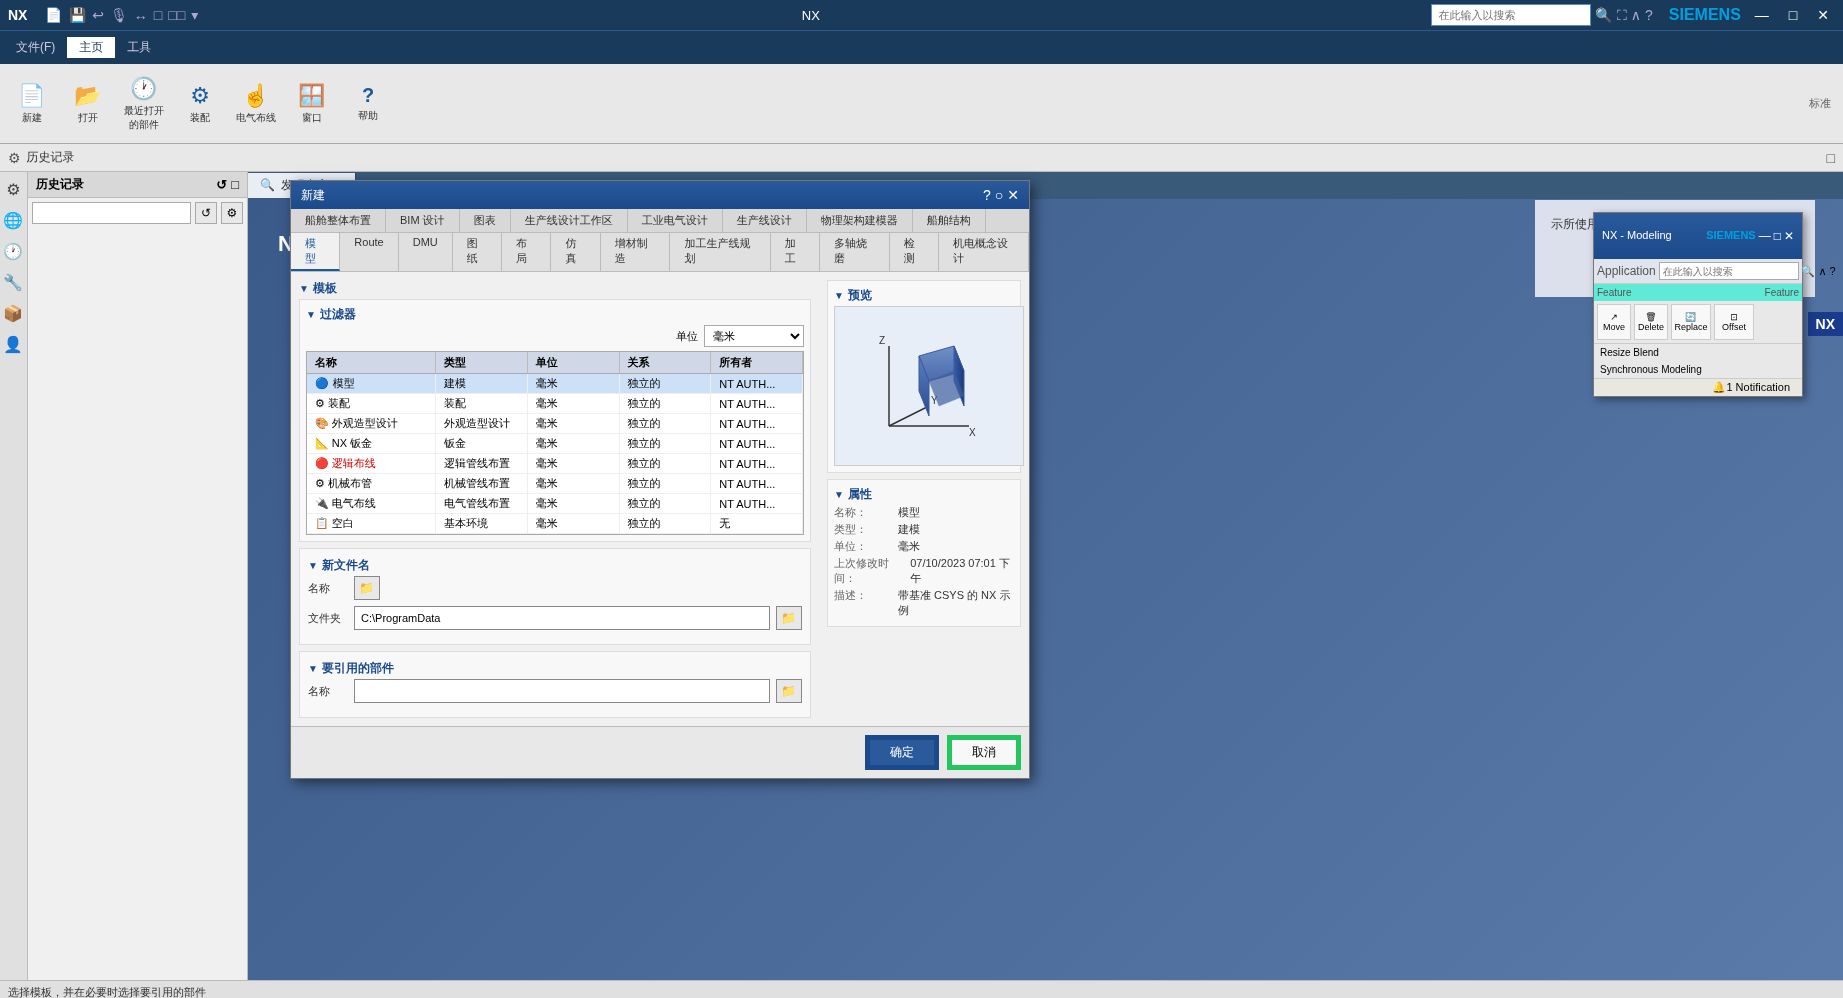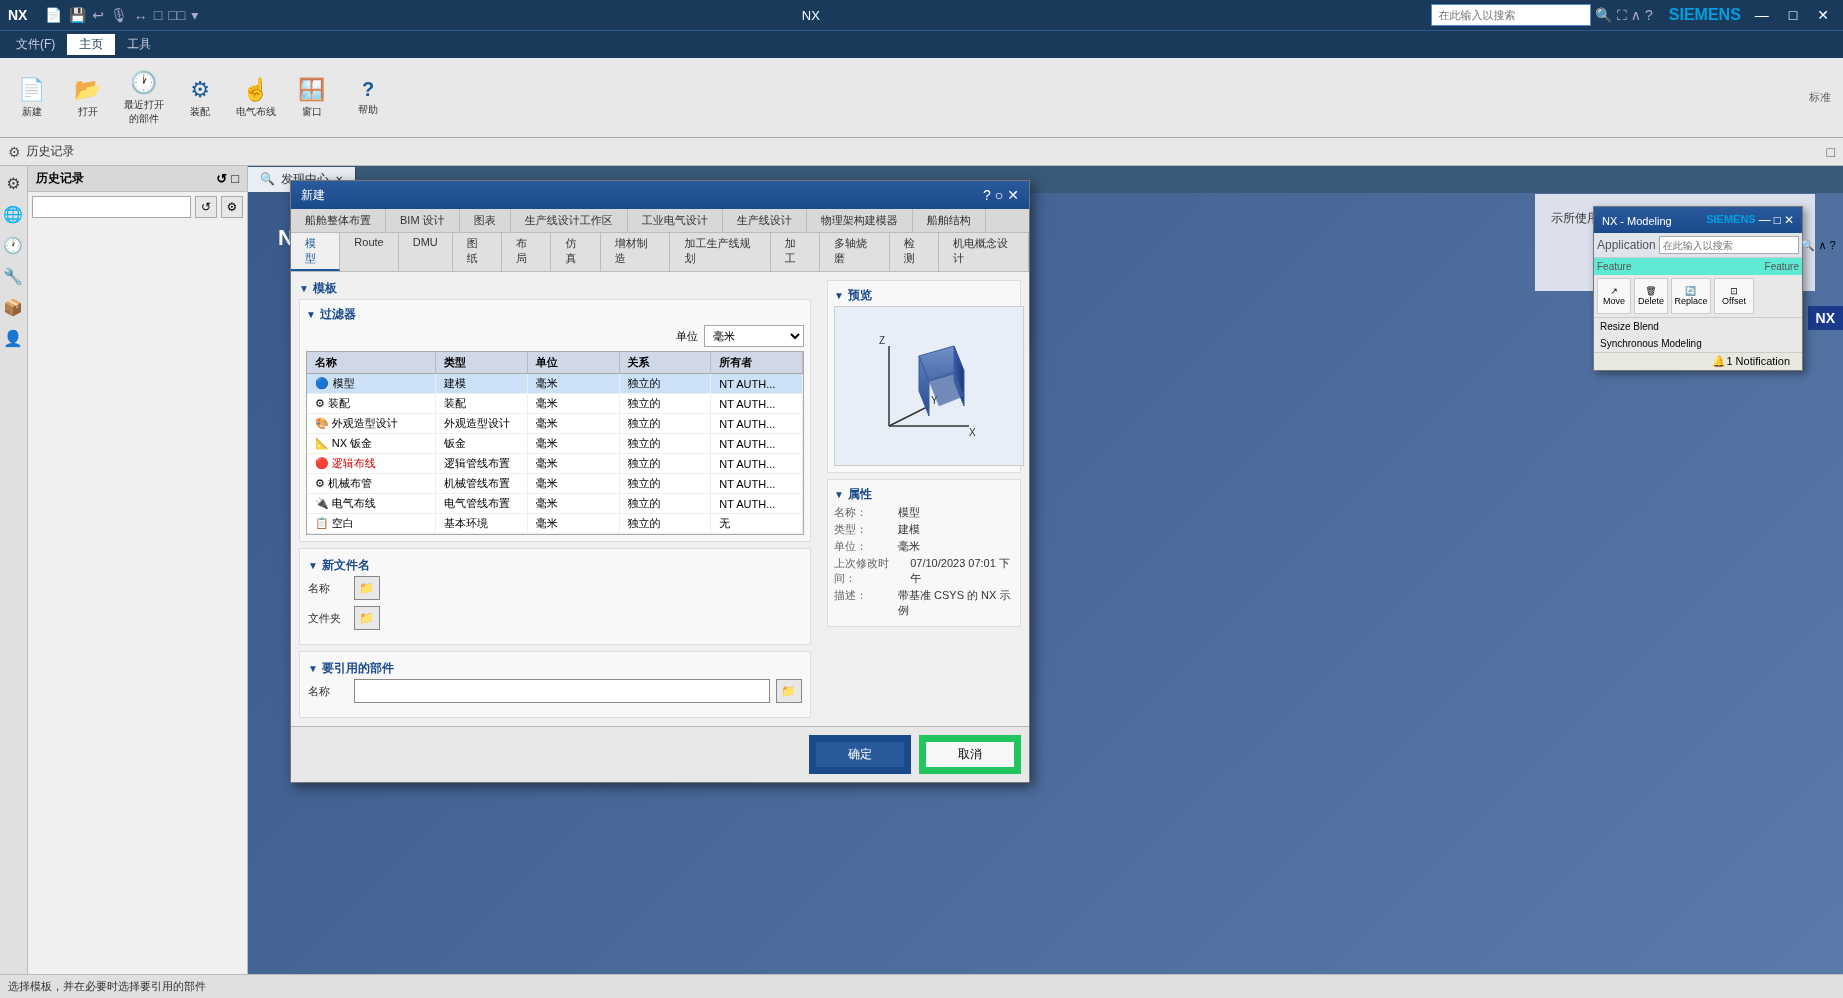--- a/index.html
+++ b/index.html
@@ -10,21 +10,21 @@
     .title-bar-left { display: flex; align-items: center; gap: 8px; }
     .title-bar-logo { color: white; font-weight: bold; font-size: 14px; margin-right: 10px; }
     .title-bar-icons { display: flex; gap: 6px; }
     .title-bar-icon { color: #aac; font-size: 14px; cursor: pointer; }
     .title-bar-center { color: white; font-size: 13px; }
     .title-bar-right { display: flex; align-items: center; gap: 8px; }
     .siemens-logo { color: #00a0e0; font-weight: bold; font-size: 16px; }
     .win-btn { color: white; cursor: pointer; font-size: 14px; padding: 0 6px; }
 
     
-    .menu-bar { display: flex; align-items: center; background: #1a3a5c; height: 28px; padding: 0 4px; border-top: 1px solid #2a5a8c; }
+    .menu-bar { display: flex; align-items: center; background: #1a3a5c; height: 34px; padding: 0 4px; border-top: 1px solid #2a5a8c; }
     .menu-item { color: #ccd; padding: 2px 12px; cursor: pointer; font-size: 12px; }
     .menu-item.active { background: #ffffff; color: #1a3a5c; }
 
     
     .toolbar { display: flex; align-items: center; background: #e8e8e8; height: 80px; padding: 4px; border-bottom: 1px solid #aaa; }
     .toolbar-btn { display: flex; flex-direction: column; align-items: center; justify-content: center; width: 56px; height: 72px; cursor: pointer; border-radius: 3px; font-size: 10px; color: #333; gap: 2px; }
     .toolbar-icon { font-size: 22px; color: #1a5a9c; }
     .toolbar-label { font-size: 10px; text-align: center; color: #333; }
 
     
@@ -113,29 +113,29 @@
     .form-row { display: flex; align-items: center; gap: 6px; margin-bottom: 6px; }
     .form-label { min-width: 40px; font-size: 11px; color: #333; }
     .form-input { flex: 1; height: 24px; border: 1px solid #888; padding: 0 6px; font-size: 11px; background: #dce8f8; }
     .form-browse-btn { width: 26px; height: 24px; border: 1px solid #888; background: #e8e8e8; cursor: pointer; display: flex; align-items: center; justify-content: center; font-size: 12px; }
 
     
     .references-section { background: #f8f8f8; border: 1px solid #ddd; padding: 8px; }
 
     
     .dialog-footer { display: flex; justify-content: flex-end; gap: 8px; padding: 8px; background: #e8e8e8; border-top: 1px solid #bbb; }
-    .dialog-btn { padding: 4px 32px; font-size: 12px; cursor: pointer; border: 7px solid #22c55e; background: #f8f8f8; }
+    .dialog-btn { padding: 4px 20px; font-size: 12px; cursor: pointer; border: 5px solid #22c55e; background: #f8f8f8; }
     .dialog-btn.primary { background: #2a5a9c; color: white; border-color: #1a4a8c; }
 
     
     .status-bar { height: 24px; background: #e0e0e0; display: flex; align-items: center; padding: 0 8px; border-top: 1px solid #bbb; font-size: 11px; color: #333; }
 
     
     .mini-window { position: absolute; top: 30px; right: 40px; width: 220px; background: #f0f0f0; border: 1px solid #777; box-shadow: 3px 3px 8px rgba(0,0,0,0.4); z-index: 50; }
-    .mini-title { background: linear-gradient(to bottom, #2a5a9c, #1a4a8c); color: white; display: flex; align-items: flex-end; justify-content: space-between; padding: 6px 8px; font-size: 11px; }
+    .mini-title { background: linear-gradient(to bottom, #2a5a9c, #1a4a8c); color: white; display: flex; align-items: flex-start; justify-content: space-between; padding: 16px 8px; font-size: 11px; }
     .mini-title-btns { display: flex; gap: 3px; font-size: 12px; }
     .mini-toolbar { display: flex; background: #e8e8e8; padding: 3px; gap: 3px; flex-wrap: wrap; }
     .mini-tool-btn { width: 28px; height: 28px; border: 1px solid #ccc; background: #f8f8f8; cursor: pointer; display: flex; align-items: center; justify-content: center; font-size: 14px; }
 
     
     .search-bar { display: flex; align-items: center; background: #1a3a5c; padding: 2px 8px; gap: 4px; }
     .search-input { width: 160px; height: 22px; border: 1px solid #5a8ac8; background: white; padding: 0 6px; font-size: 11px; }
     .search-icon { color: #aac; font-size: 14px; cursor: pointer; }
 
     .nx-blue-box { position: absolute; top: 140px; right: 0; background: #1a3a8c; color: white; font-weight: bold; font-size: 14px; padding: 4px 8px; }
@@ -502,20 +502,21 @@
           <div class="section-header">
             <span class="section-arrow">▼</span>
             <span>新文件名</span>
           </div>
           <div class="form-row">
             <span class="form-label">名称</span>
             <button class="form-browse-btn">📁</button>
           </div>
           <div class="form-row">
             <span class="form-label">文件夹</span>
+            <input class="form-input" type="text" value="C:\ProgramData" style="background: white;">
             <button class="form-browse-btn">📁</button>
           </div>
         </div>
 
         <div class="references-section">
           <div class="section-header">
             <span class="section-arrow">▼</span>
             <span>要引用的部件</span>
           </div>
           <div class="form-row">

